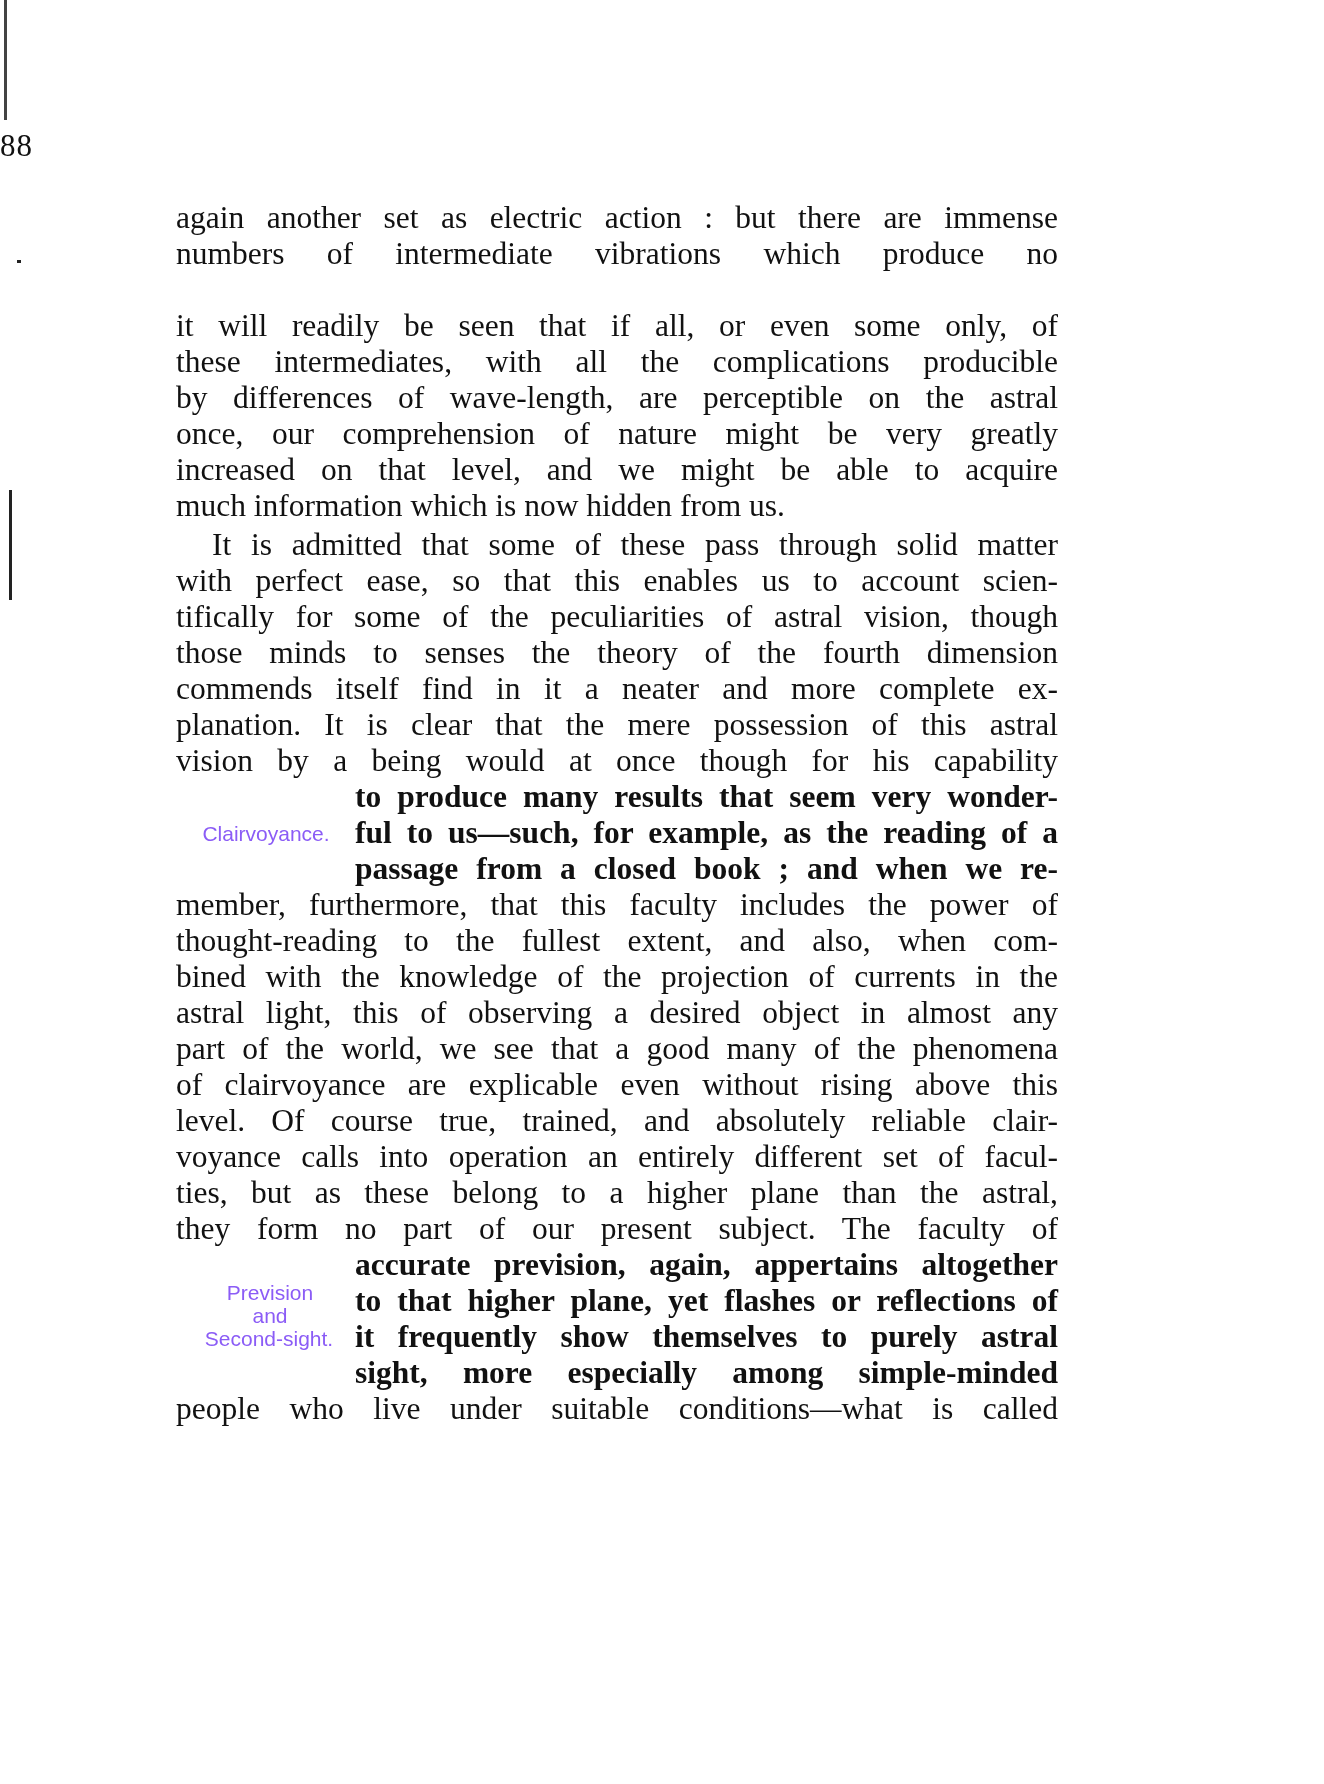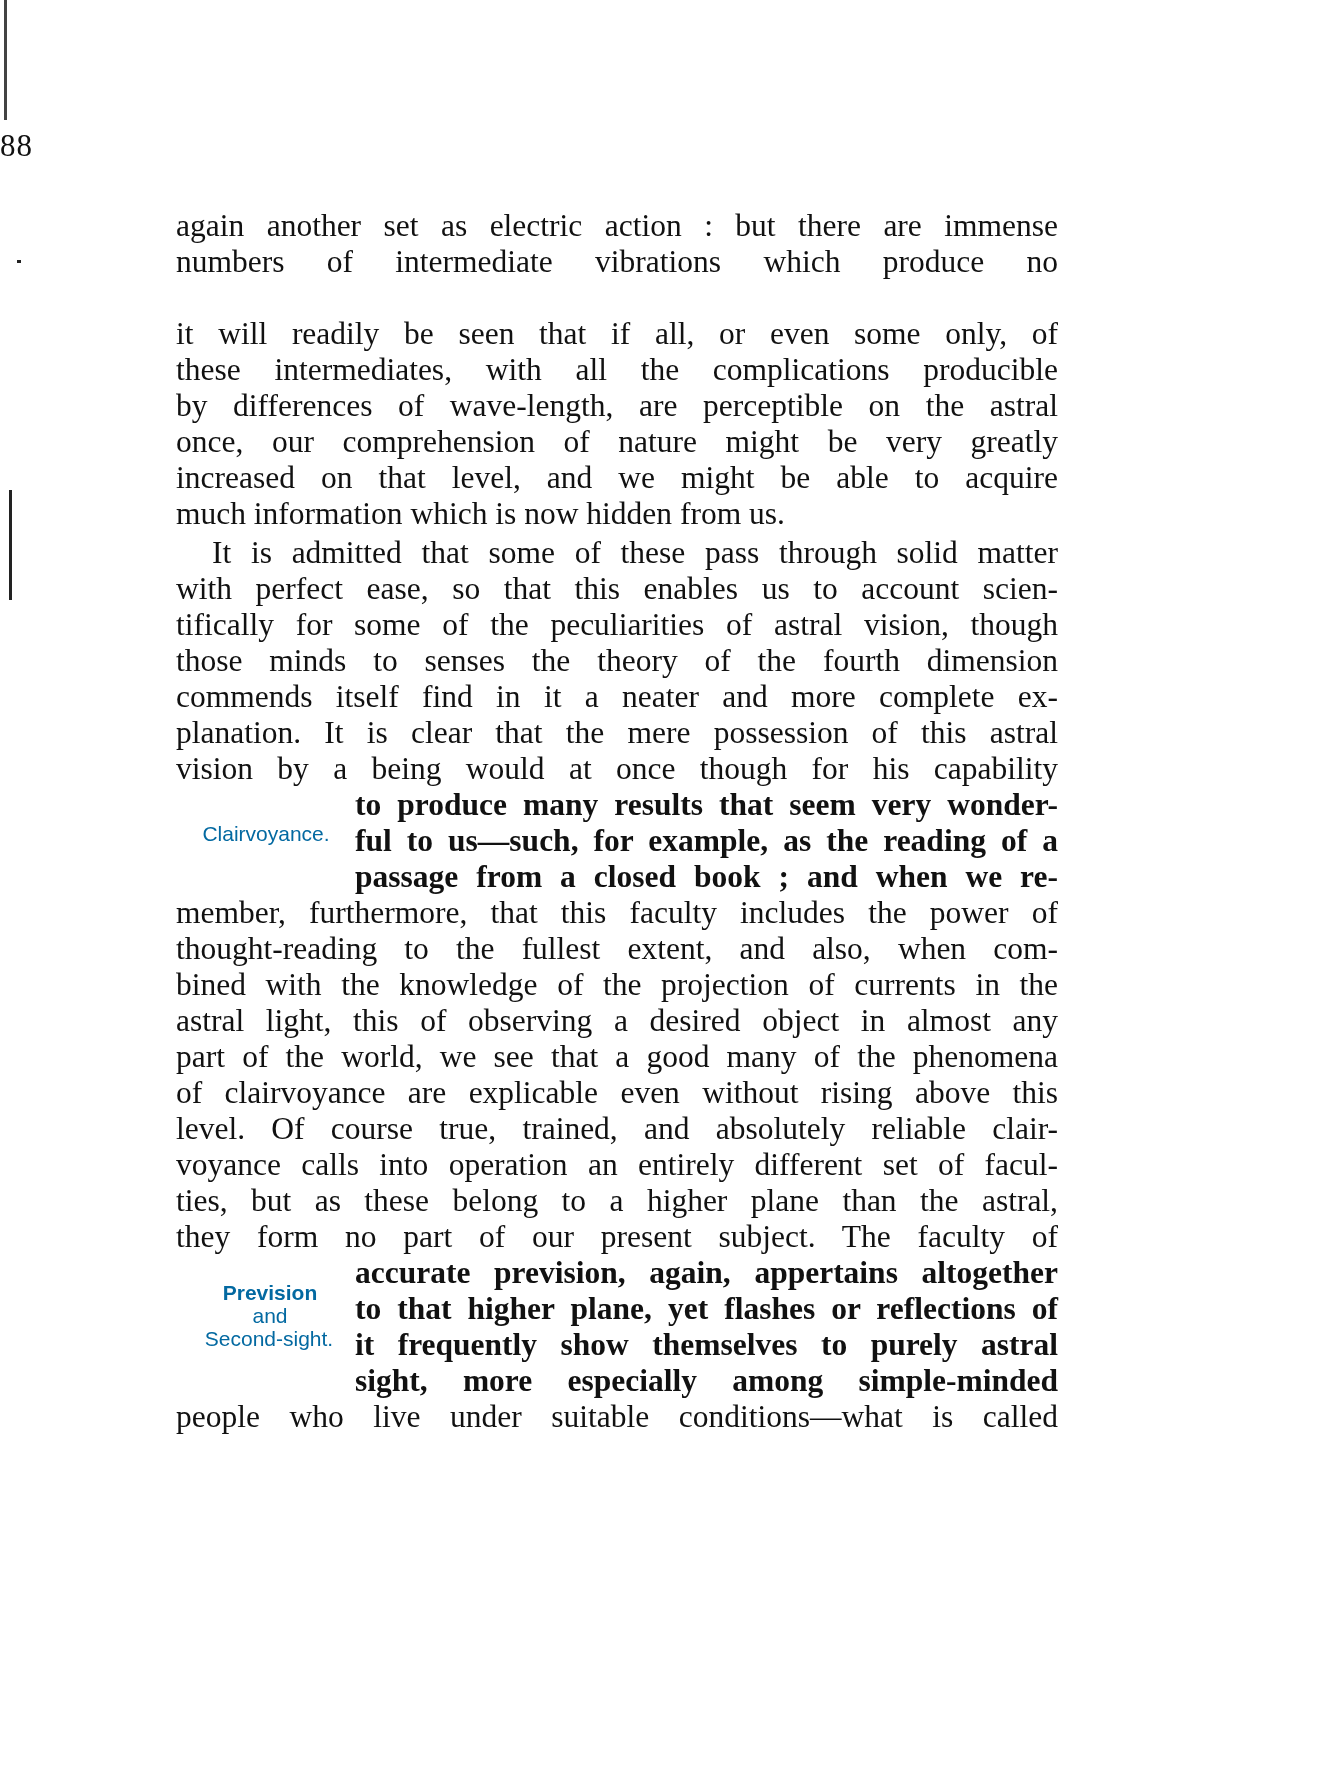--- a/index.html
+++ b/index.html
@@ -41,33 +41,32 @@
     .line {
       position: absolute;
       left: 176px;
       width: 882px;
       font-size: 31.5px;
       line-height: 36px;
       height: 36px;
       white-space: nowrap;
       text-align: justify;
       text-align-last: justify;
-      margin-top: 8px;
     }
     .line.last { text-align-last: left; }
     .line.indent { left: 212px; width: 846px; }
     .line.narrow { left: 355px; width: 703px; font-weight: bold; }
     .sidenote {
       position: absolute;
       font-size: 21px;
       line-height: 24px;
       text-align: center;
       white-space: nowrap;
       font-family: "Liberation Sans", "DejaVu Sans", sans-serif;
-      color: #0369a1;
+      color: #8b5cf6;
     }
   </style>
 </head>
 <body>
 
 <div class="page">
   <div class="edge-mark top"></div>
   <div class="edge-mark dot1"></div>
   <div class="edge-mark bottom"></div>
 
@@ -100,20 +99,20 @@
   <div class="line" style="top:959px">bined with the knowledge of the projection of currents in the</div>
   <div class="line" style="top:995px">astral light, this of observing a desired object in almost any</div>
   <div class="line" style="top:1031px">part of the world, we see that a good many of the phenomena</div>
   <div class="line" style="top:1067px">of clairvoyance are explicable even without rising above this</div>
   <div class="line" style="top:1103px">level. Of course true, trained, and absolutely reliable clair-</div>
   <div class="line" style="top:1139px">voyance calls into operation an entirely different set of facul-</div>
   <div class="line" style="top:1175px">ties, but as these belong to a higher plane than the astral,</div>
   <div class="line" style="top:1211px">they form no part of our present subject. The faculty of</div>
 
   <div class="line narrow" style="top:1247px">accurate prevision, again, appertains altogether</div>
-  <div class="sidenote" style="top:1281px; left:200px; width:140px;font-weight:bold;">Prevision</div>
+  <div class="sidenote" style="top:1281px; left:200px; width:140px;">Prevision</div>
   <div class="line narrow" style="top:1283px">to that higher plane, yet flashes or reflections of</div>
   <div class="sidenote" style="top:1304px; left:200px; width:140px;">and</div>
   <div class="sidenote" style="top:1327px; left:186px; width:166px;">Second-sight.</div>
   <div class="line narrow" style="top:1319px">it frequently show themselves to purely astral</div>
   <div class="line narrow" style="top:1355px">sight, more especially among simple-minded</div>
   <div class="line" style="top:1391px">people who live under suitable conditions—what is called</div>
 </div>
 
 </body></html>

